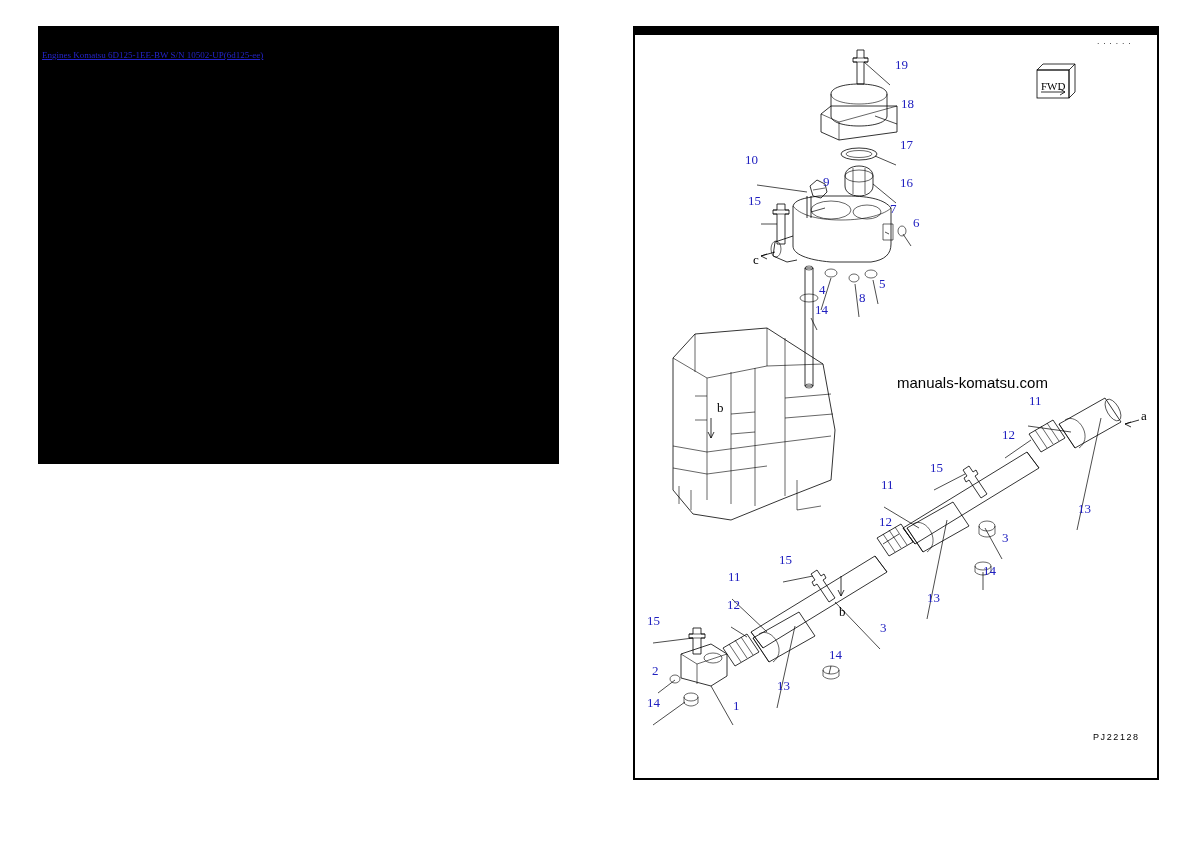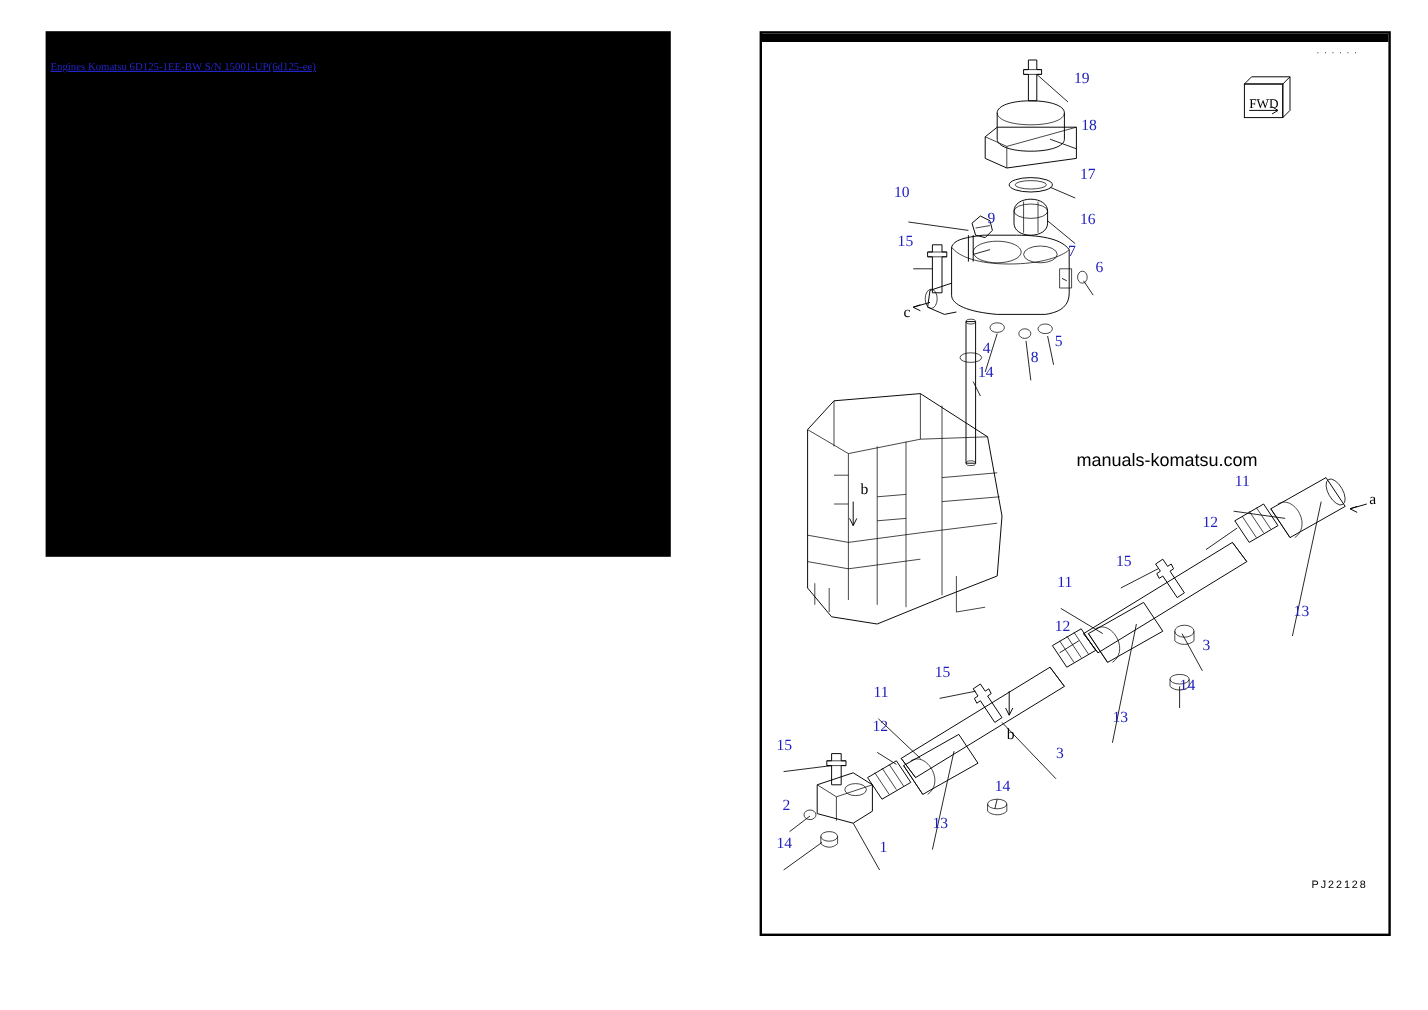--- a/index.html
+++ b/index.html
@@ -42,21 +42,21 @@
   .code{font-family:"Liberation Sans",sans-serif;font-size:9px;fill:#000;letter-spacing:1.6px;}
   .topcode{font-family:"Liberation Sans",sans-serif;font-size:7px;fill:#000;letter-spacing:1px;}
   .ln{stroke:#000;stroke-width:0.8;fill:none;}
   .lnp{stroke:#000;stroke-width:0.7;fill:none;}
   .lnthin{stroke:#000;stroke-width:0.6;fill:none;}
 </style>
 </head>
 <body>
 
 <div class="left-panel"></div>
-<a class="left-link" href="#">Engines Komatsu 6D125-1EE-BW S/N 15001-UP(6d125-ee)</a>
+<a class="left-link" href="#">Engines Komatsu 6D125-1EE-BW S/N 10502-UP(6d125-ee)</a>
 
 <div class="diagram-panel">
   <div class="topbar"></div>
 
   <div class="svg-wrap">
     <svg width="522" height="750" viewBox="0 0 522 750" xmlns="http://www.w3.org/2000/svg">
 
       <g>
         <rect x="402" y="42" width="32" height="28" class="ln"></rect>
         <path class="ln" d="M402 42 L408 36 L440 36 L440 64 L434 70"></path>

